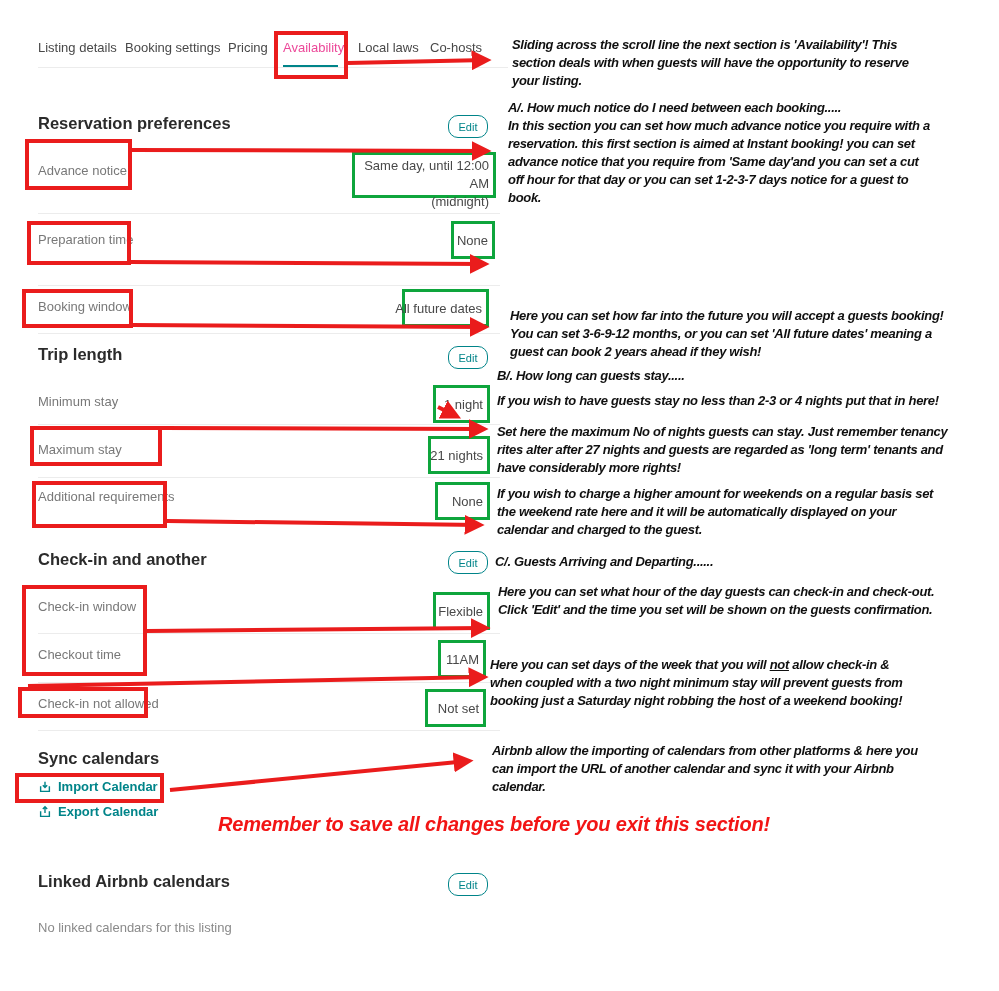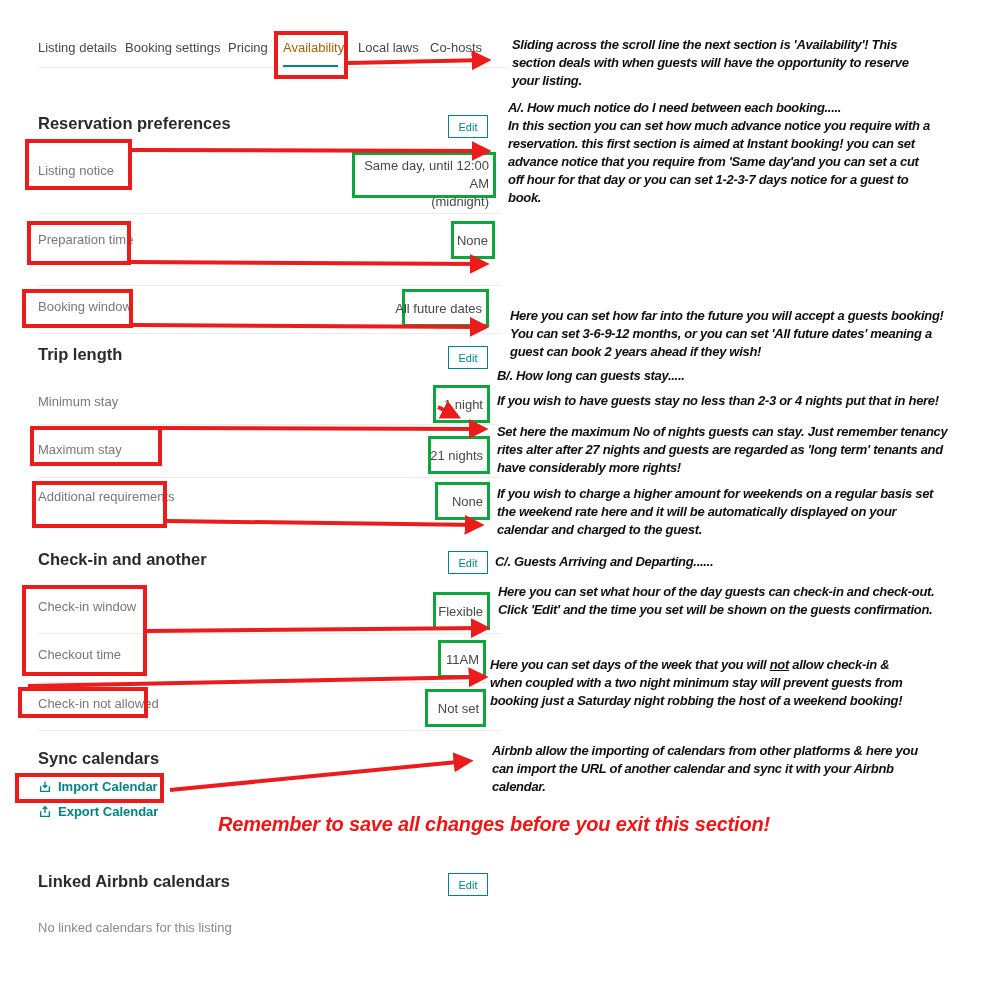--- a/index.html
+++ b/index.html
@@ -1,25 +1,25 @@
 <!DOCTYPE html>
 <html><head>
 <meta charset="utf-8">
 <style>
   html,body{margin:0;padding:0;background:#fff;}
   .canvas{position:relative;width:999px;height:991px;background:#ffffff;
           font-family:Liberation Sans, sans-serif;overflow:hidden;}
   .tab{position:absolute;top:40px;font-size:13px;color:#484848;cursor:pointer;white-space:nowrap;}
-  .tab.active{color:#a16207;}
+  .tab.active{color:#ec4899;}
   .tab-underline{position:absolute;background:#008489;height:2px;}
   .hr{position:absolute;height:1px;background:#ececec;}
   .h1{position:absolute;font-size:16.5px;font-weight:bold;color:#2b2b2b;white-space:nowrap;}
   .label{position:absolute;font-size:13px;color:#787878;white-space:nowrap;}
   .muted{position:absolute;font-size:13px;color:#8a8a8a;white-space:nowrap;}
-  .editbtn{position:absolute;width:40px;height:23px;border:1.5px solid #008489;border-radius:0;
+  .editbtn{position:absolute;width:40px;height:23px;border:1.5px solid #008489;border-radius:10px;
            background:#fff;color:#008489;font-size:11px;font-family:inherit;cursor:pointer;padding:0;}
   .greenbox{position:absolute;border:3px solid #0ea53c;box-sizing:border-box;display:flex;
             align-items:center;justify-content:flex-end;font-size:13px;color:#484848;
             padding:16px 4px;white-space:nowrap;}
   .greenbox.multi{display:block;text-align:right;white-space:pre-line;line-height:18px;padding-top:2px;}
   .redbox{position:absolute;border:4px solid #ea1c1c;box-sizing:border-box;pointer-events:none;}
   .note{position:absolute;font-size:13px;font-weight:bold;font-style:italic;color:#101010;
         line-height:18px;white-space:pre-line;letter-spacing:-0.3px;}
   .reminder{position:absolute;font-size:20px;font-weight:bold;font-style:italic;color:#f21515;
             white-space:nowrap;letter-spacing:-0.2px;}
@@ -38,21 +38,21 @@
   <span class="tab" style="left:228px">Pricing</span>
   <span class="tab active" style="left:283px">Availability</span>
   <span class="tab" style="left:358px">Local laws</span>
   <span class="tab" style="left:430px">Co-hosts</span>
   <div class="hr" style="left:38px;top:67px;width:470px"></div>
   <div class="tab-underline" style="left:283px;top:65px;width:55px"></div>
 
   <div class="h1" style="left:38px;top:114px">Reservation preferences</div>
   <button class="editbtn" style="left:448px;top:115px">Edit</button>
 
-  <div class="label" style="left:38px;top:163px">Listing notice</div>
+  <div class="label" style="left:38px;top:163px">Advance notice</div>
   <div class="greenbox multi" style="left:352px;top:152px;width:144px;height:46px">Same day, until 12:00 AM
 (midnight)</div>
   <div class="hr" style="left:38px;top:213px;width:462px"></div>
 
   <div class="label" style="left:38px;top:232px">Preparation time</div>
   <div class="greenbox" style="left:451px;top:221px;width:44px;height:26px">None</div>
   <div class="hr" style="left:38px;top:285px;width:462px"></div>
 
   <div class="label" style="left:38px;top:299px">Booking window</div>
   <div class="greenbox" style="left:402px;top:289px;width:87px;height:28px">All future dates</div>

